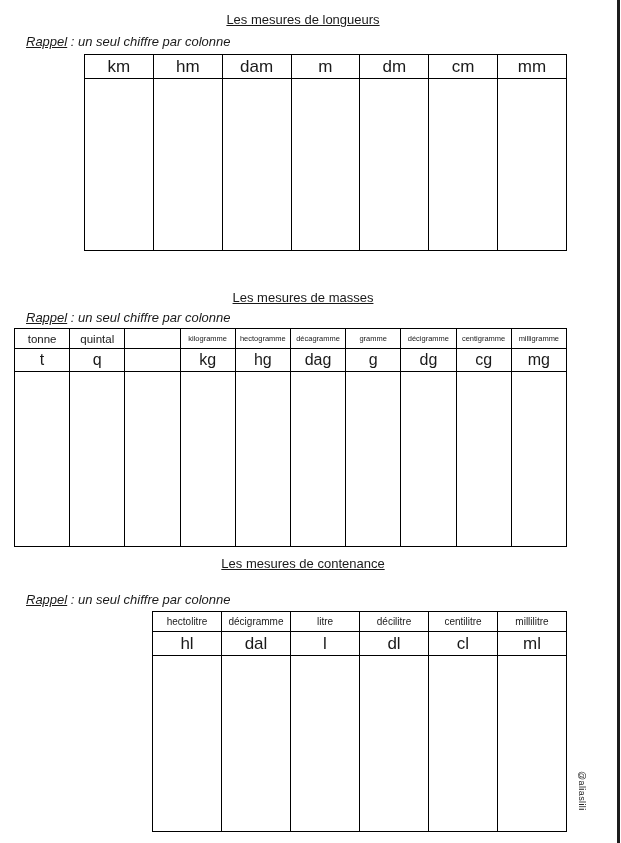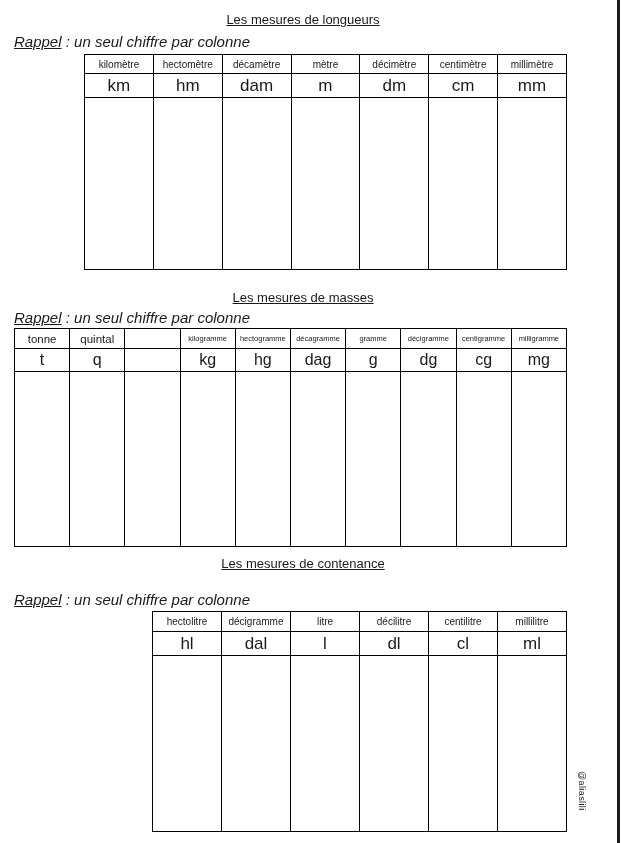--- a/index.html
+++ b/index.html
@@ -10,22 +10,22 @@
     color:#1a1a1a;
     font-family:"Liberation Sans", sans-serif;
     overflow:hidden;
   }
   .title {
     position:absolute; left:0; width:606px;
     text-align:center; font-size:13px; line-height:16px;
   }
   .title > span { text-decoration:underline;margin-top:12px; }
   .reminder {
-    position:absolute; left:14px;
-    font-size:15px; line-height:16px; font-style:italic;
+    position:absolute; left:26px;
+    font-size:13px; line-height:16px; font-style:italic;
     white-space:pre;
   }
   .reminder .rlabel { text-decoration:underline; }
   table.measure {
     position:absolute; border-collapse:collapse; table-layout:fixed;
     background:#fff;
   }
   table.measure td {
     border:1px solid #000; text-align:center; vertical-align:middle;
     padding:0; overflow:hidden; white-space:nowrap;
@@ -52,29 +52,20 @@
 </head>
 <body>
 
 <div class="title" style="top:12px">
   <span>Les mesures de longueurs</span>
 </div>
 <div class="reminder" style="top:34px"><span class="rlabel">Rappel</span><span> : un seul chiffre par colonne</span></div>
 
 <table class="measure t1" style="left:84px; top:54px; width:483px;">
   <tbody>
-      <tr class="units">
-    <td>kilomètre</td>
-    <td>hectomètre</td>
-    <td>décamètre</td>
-    <td>mètre</td>
-    <td>décimètre</td>
-    <td>centimètre</td>
-    <td>millimètre</td>
-  </tr>
   <tr class="abbrs">
     <td>km</td>
     <td>hm</td>
     <td>dam</td>
     <td>m</td>
     <td>dm</td>
     <td>cm</td>
     <td>mm</td>
   </tr>
   <tr class="answers">

